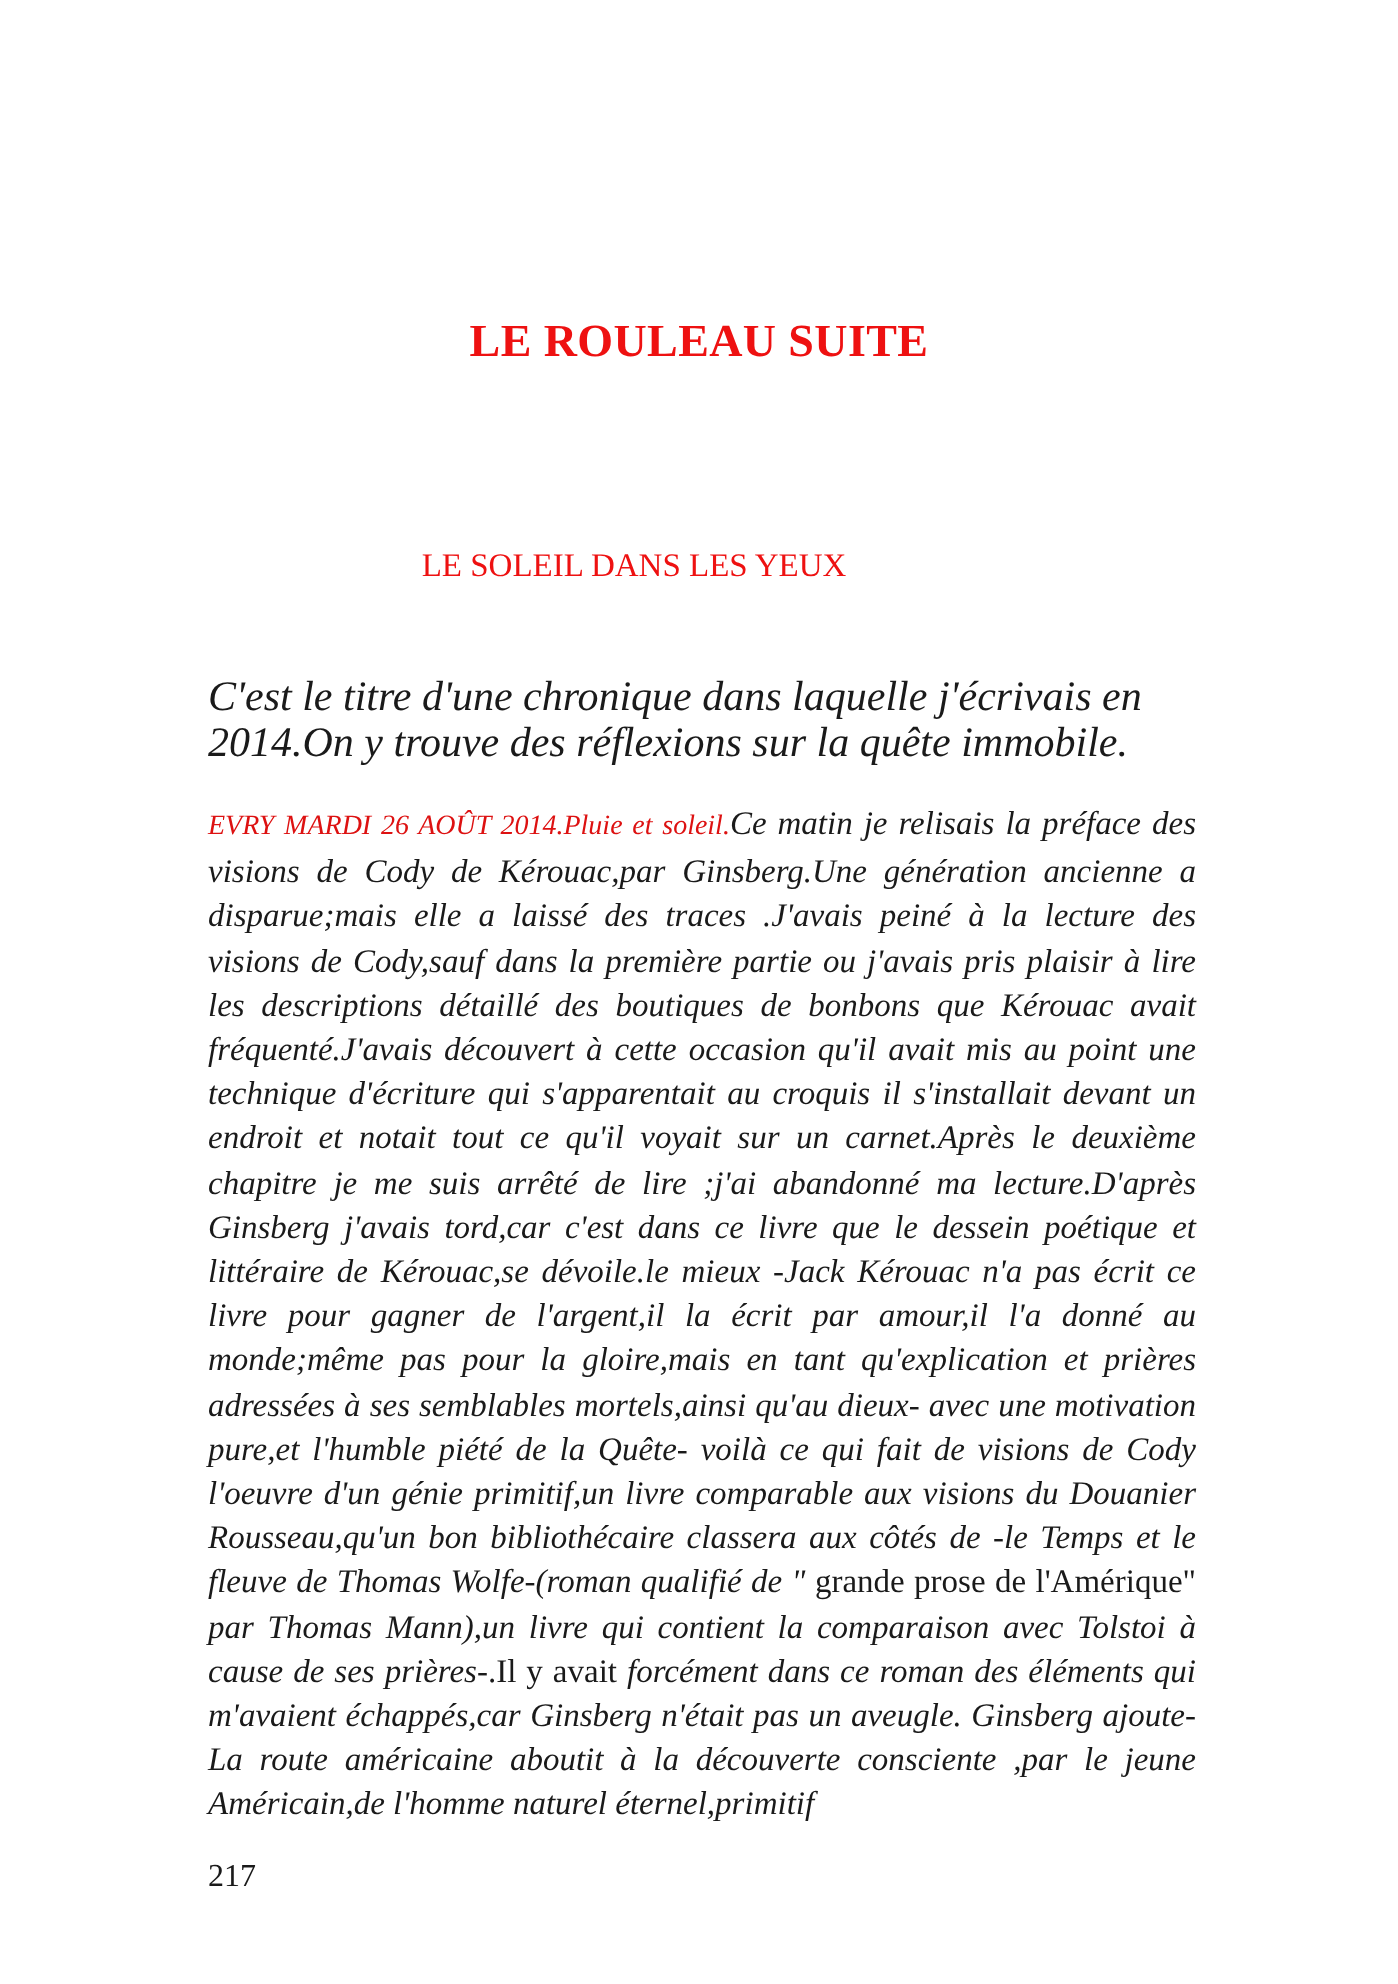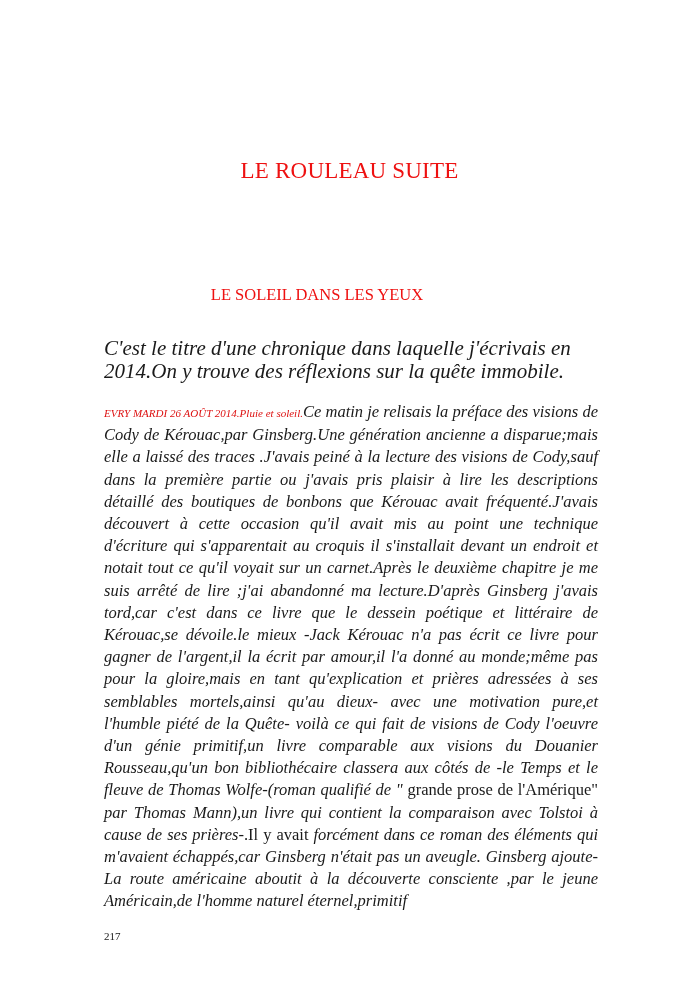--- a/index.html
+++ b/index.html
@@ -15,33 +15,32 @@
       font-family: "Liberation Serif", "DejaVu Serif", serif;
       color: #1a1a1a;
     }
     .page-title {
       position: absolute;
       top: 158px;
       left: 0;
       width: 699px;
       text-align: center;
       color: #ee1111;
-      font-weight: normal;
+      font-weight: bold;
       font-size: 23px;
       letter-spacing: 0.2px;
     }
     .subtitle {
       position: absolute;
       top: 273px;
       left: 0;
       width: 634px;
       text-align: center;
       color: #ee1111;
       font-size: 16.5px;
-      margin-top: 12px;
     }
     .intro {
       position: absolute;
       top: 337px;
       left: 104px;
       width: 494px;
       font-style: italic;
       font-size: 21px;
       line-height: 22.5px;
     }
@@ -50,30 +49,30 @@
       top: 401px;
       left: 104px;
       width: 494px;
       font-style: italic;
       font-size: 16.5px;
       line-height: 22.2px;
       text-align: justify;
     }
     .dateline {
       color: #dd1111;
-      font-size: 11px;
+      font-size: 14px;
     }
     .upright {
       font-style: normal;
     }
     .page-number {
       position: absolute;
       top: 930px;
       left: 104px;
-      font-size: 11px;
+      font-size: 16px;
     }
   </style>
 </head>
 <body>
 
 <div class="page-title">LE ROULEAU SUITE</div>
 
 <div class="subtitle">LE SOLEIL DANS LES YEUX</div>
 
 <div class="intro">C'est le titre d'une chronique dans laquelle j'écrivais en 2014.On y trouve des réflexions  sur la quête immobile.</div>

